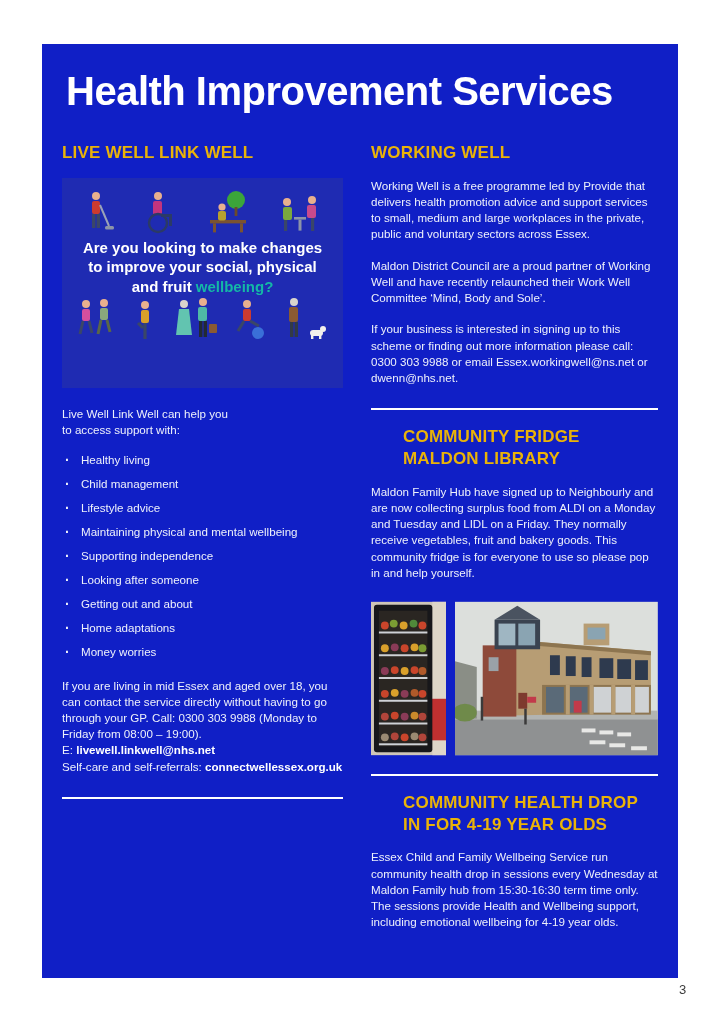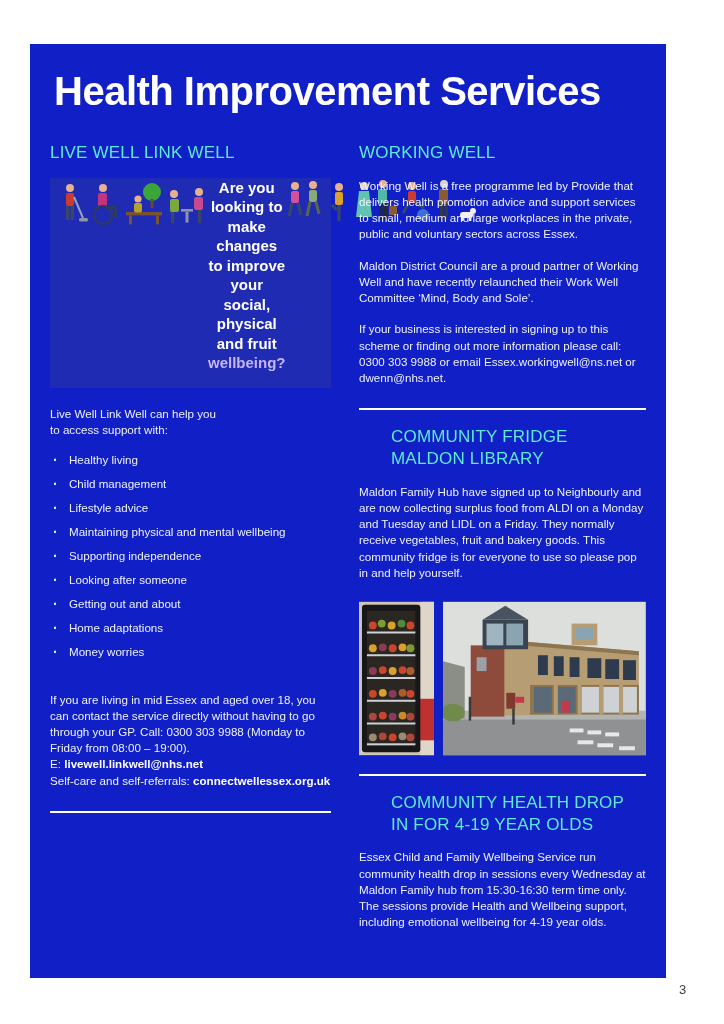--- a/index.html
+++ b/index.html
@@ -1,38 +1,38 @@
 <!DOCTYPE html>
 <html><head>
 <meta charset="utf-8">
 <style>
   html,body{margin:0;padding:0;background:#ffffff;width:724px;height:1024px;
     font-family:"Liberation Sans",sans-serif;overflow:hidden;position:relative;}
-  .page{position:absolute;left:30px;top:44px;width:636px;height:934px;
+  .page{position:absolute;left:42px;top:44px;width:636px;height:934px;
     background:#101fc6;color:#eef1fb;box-sizing:border-box;padding:24px 20px 0 20px;}
   .page-title{color:#ffffff;font-size:40px;font-weight:600;letter-spacing:-0.5px;
     margin:2px 0 30px 4px;line-height:1.05;}
   .cols{display:flex;gap:28px;}
   .col-left{width:281px;flex:0 0 281px;}
   .col-right{flex:1;min-width:0;}
-  .sec-heading{color:#5eead4;font-size:17px;font-weight:normal;letter-spacing:0.2px;
+  .sec-heading{color:#eab308;font-size:17px;font-weight:bold;letter-spacing:0.2px;
     margin:0 0 14px 0;line-height:1.28;}
   .sec-heading span{display:block;margin-left:32px;}
   .body-text{font-size:11.6px;line-height:1.40;color:#eef1fb;margin:0 0 15px 0;}
   .body-text.tight{margin-bottom:0;}
   hr.rule{border:none;border-top:2px solid #ffffff;margin:22px 0 16px 0;}
   
   .promo{background:#1f2bb2;height:210px;margin:8px 0 18px 0;box-sizing:border-box;
-    padding:0 8px;display:flex;flex-direction:row;}
+    padding:8px 8px;display:flex;flex-direction:column;}
   .fig-row{display:flex;justify-content:space-around;align-items:flex-end;height:52px;}
   .promo-caption{text-align:center;font-size:15px;font-weight:600;line-height:1.3;
     color:#ffffff;}
-  .promo-caption .hl{color:#c4b5fd;}
+  .promo-caption .hl{color:#14b8a6;}
   
-  ul.bullets{list-style:none;margin:4px 0 32px 0;padding:0;}
+  ul.bullets{list-style:none;margin:4px 0 18px 0;padding:0;}
   ul.bullets li{position:relative;padding-left:19px;margin-bottom:9.5px;
     font-size:11.6px;line-height:1.25;}
   ul.bullets li::before{content:"\00B7";position:absolute;left:3px;top:-1px;
     font-weight:bold;font-size:14px;}
   .contact b{font-weight:bold;color:#ffffff;}
   
   .photo-row{display:flex;gap:9px;margin:20px 0 0 0;align-items:flex-start;}
   .photo{display:block;}
   .pg-num{position:absolute;left:679px;top:982px;font-size:13px;color:#3c3c3c;}
 </style>

